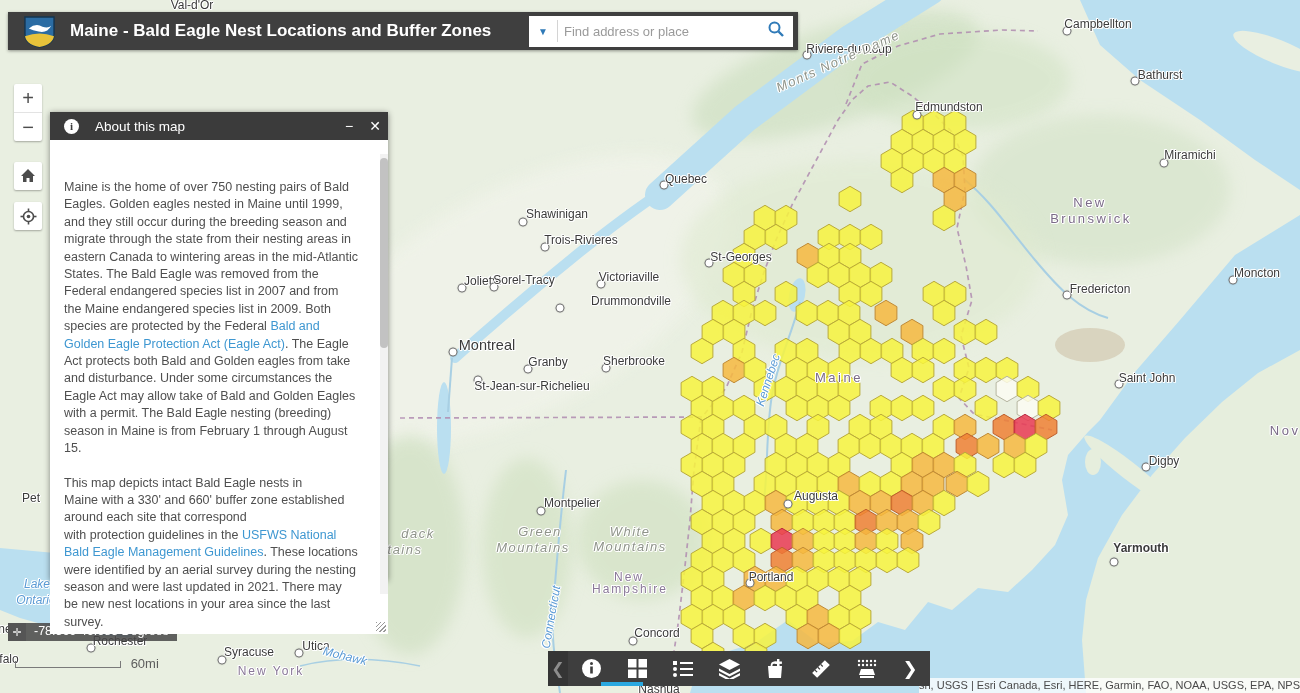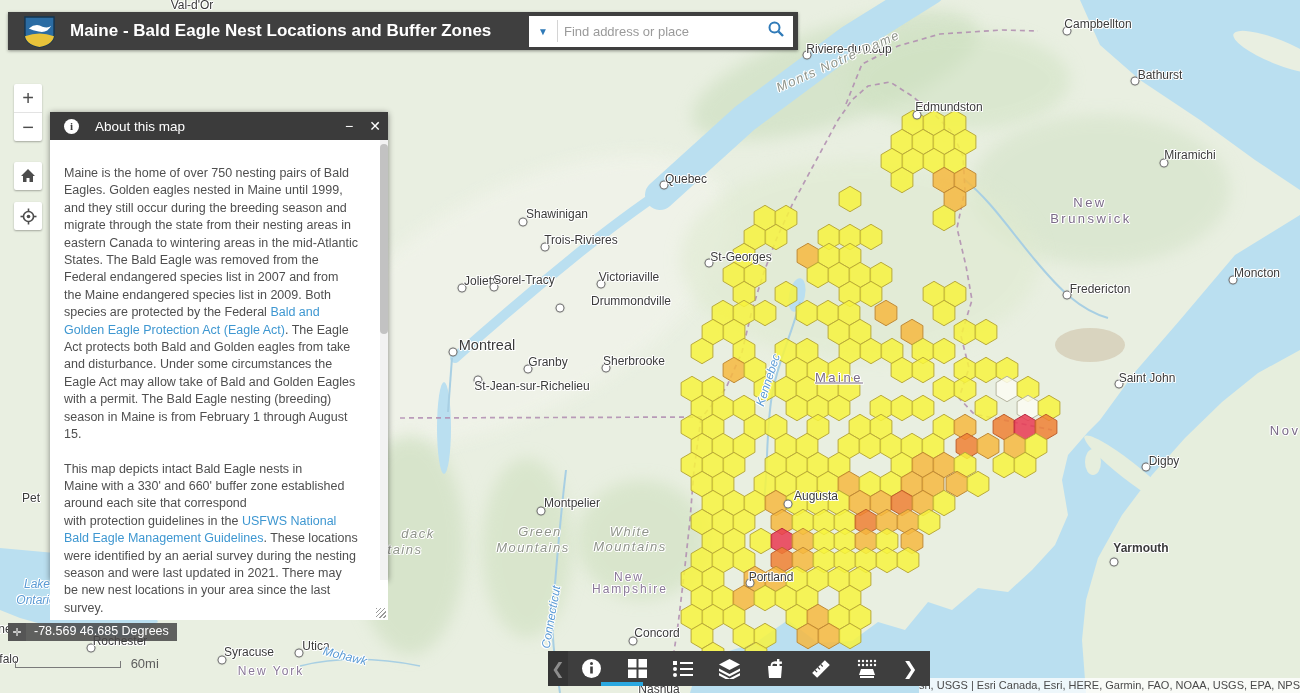--- a/index.html
+++ b/index.html
@@ -45,21 +45,21 @@
 
   
   #panel{position:absolute;left:50px;top:112px;width:338px;height:468px;z-index:25;
          box-shadow:0 1px 6px rgba(0,0,0,.45);background:#fff;}
   #panel-hdr{height:28px;background:#3b3b3b;display:flex;align-items:center;color:#fff;}
   #panel-hdr .info-ic{width:15px;height:15px;border-radius:50%;background:#fff;color:#3b3b3b;
          font-size:11px;font-weight:bold;display:flex;align-items:center;justify-content:center;
          margin-left:14px;font-family:"Liberation Serif",serif;}
   #panel-title{font-size:13.5px;margin-left:16px;flex:1;}
   .panel-btn{width:26px;text-align:center;color:#fff;font-size:14px;cursor:pointer;}
-  #panel-body{position:relative;height:480px;overflow:hidden;background:#fff;}
+  #panel-body{position:relative;height:480px;overflow:hidden;background:#fff;margin-top:14px;}
   #panel-text{padding:25px 30px 10px 14px;font-size:12.5px;line-height:17.4px;color:#4f4f4f;}
   #panel-text .blk{display:block;}
   #panel-text .gap{height:17px;}
   a.plink{color:#3e97d1;text-decoration:none;cursor:pointer;}
   #pscroll{position:absolute;right:0;top:0;width:8px;height:440px;background:#f2f2f2;}
   #pthumb{position:absolute;right:0;top:4px;width:8px;height:190px;background:#c2c2c2;border-radius:4px;}
   #pgrip{position:absolute;right:2px;bottom:2px;width:10px;height:10px;cursor:nwse-resize;
          background:repeating-linear-gradient(135deg,#9a9a9a 0 1px,transparent 1px 3px);}
 
   
@@ -419,21 +419,21 @@
       <div class="lbl city" style="left: 120px; top: 641px;">Rochester</div>
       <div class="mdot" style="left: 222px; top: 660px;"></div>
       <div class="lbl city" style="left: 249px; top: 652px;">Syracuse</div>
       <div class="mdot" style="left: 299px; top: 653px;"></div>
       <div class="lbl city" style="left: 316px; top: 646px;">Utica</div>
       <div class="lbl city" style="left: 192px; top: 5px;">Val-d'Or</div>
       <div class="lbl city" style="left: 31px; top: 498px;">Pet</div>
       <div class="lbl city" style="left: 8px; top: 629px;">nes</div>
       <div class="lbl city" style="left: 9px; top: 659px;">falo</div>
       <div class="lbl city" style="left: 659px; top: 689px;">Nashua</div>
-      <div class="lbl region" style="left: 839px; top: 377px; text-decoration: underline;">Maine</div>
+      <div class="lbl region" style="left: 839px; top: 377px;">Maine</div>
       <div class="lbl region" style="left: 1090px; top: 202px;">New</div>
       <div class="lbl region" style="left: 1091px; top: 218px;">Brunswick</div>
       <div class="lbl region" style="left: 1290px; top: 430px;">Nova</div>
       <div class="lbl region-sm" style="left: 629px; top: 577px;">New</div>
       <div class="lbl region-sm" style="left: 630px; top: 589px;">Hampshire</div>
       <div class="lbl region-sm" style="left: 271px; top: 671px;">New York</div>
       <div class="lbl terrain" style="left: 530px; top: 531px; padding-left: 20px;">Green</div>
       <div class="lbl terrain" style="left: 533px; top: 547px;">Mountains</div>
       <div class="lbl terrain" style="left: 630px; top: 531px;">White</div>
       <div class="lbl terrain" style="left: 630px; top: 546px;">Mountains</div>

